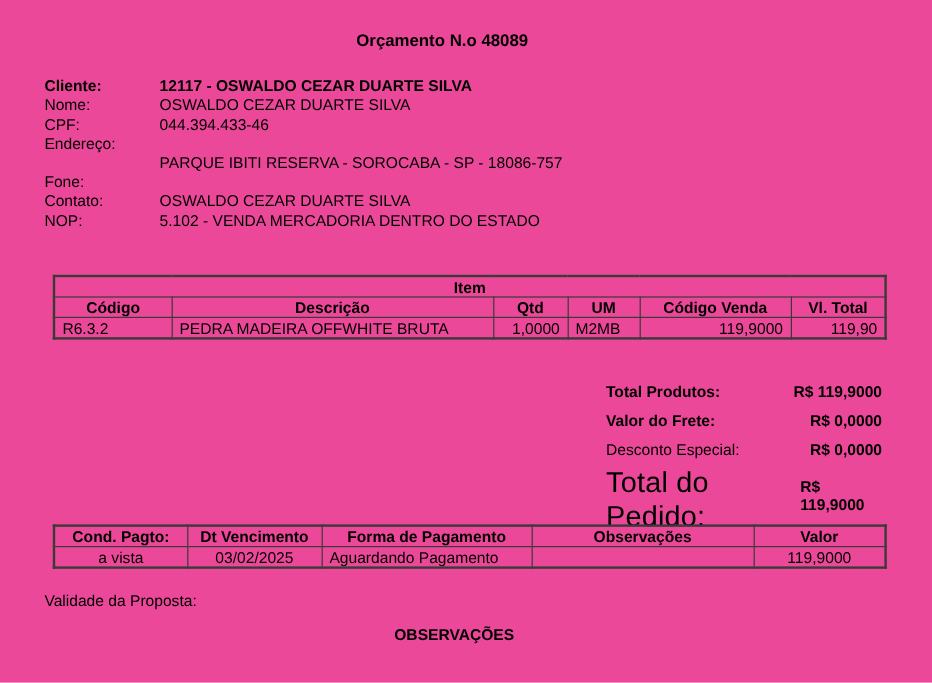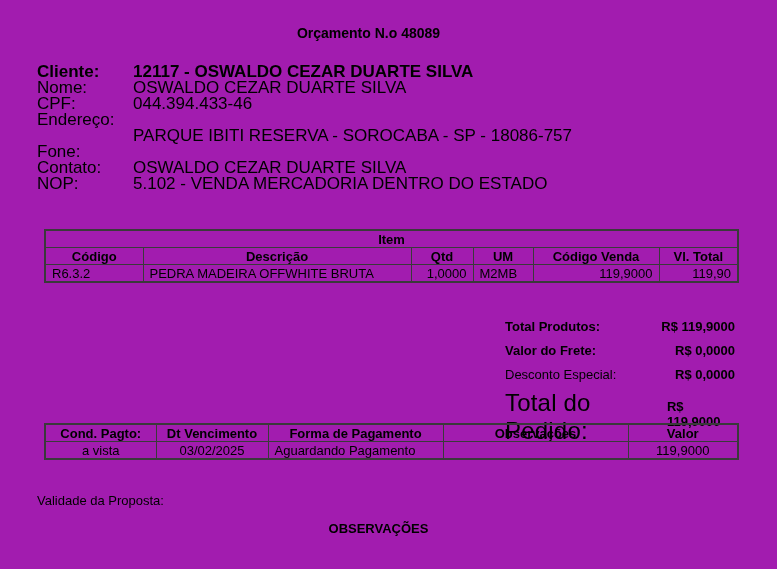--- a/index.html
+++ b/index.html
@@ -4,21 +4,21 @@
 <style>
   html, body {
     margin: 0;
     padding: 0;
     background: #ffffff;
   }
   .page {
     position: relative;
     width: 777px;
     height: 569px;
-    background: #a21caf;
+    background: #ec4899;
     font-family: "Liberation Sans", sans-serif;
     color: #000000;
     overflow: hidden;
   }
 
   
   .doc-title {
     position: absolute;
     top: 25px;
     left: 0;
@@ -26,21 +26,21 @@
     text-align: center;
     font-size: 14px;
     font-weight: bold;
   }
 
   
   .client-block {
     position: absolute;
     top: 64px;
     left: 37px;
-    font-size: 17px;
+    font-size: 13px;
     line-height: 16px;
   }
   .crow { display: flex; }
   .clabel {
     display: inline-block;
     width: 96px;
     flex: 0 0 96px;
   }
   .cvalue { white-space: pre; }
   .bold { font-weight: bold; }
@@ -59,21 +59,21 @@
   table.doc-table td {
     border: 1px solid #3a3a3a;
     height: 16px;
     padding: 0 6px;
     overflow: hidden;
     white-space: nowrap;
     font-weight: normal;
   }
   table.doc-table th { font-weight: bold; text-align: center; }
   .item-table   { top: 229px; }
-  .payment-table{ top: 423px; }
+  .payment-table{ top: 437px; }
   .al-c { text-align: center; }
   .al-l { text-align: left; }
   .al-r { text-align: right; }
 
   
   .totals {
     position: absolute;
     top: 315px;
     left: 505px;
     width: 230px;

